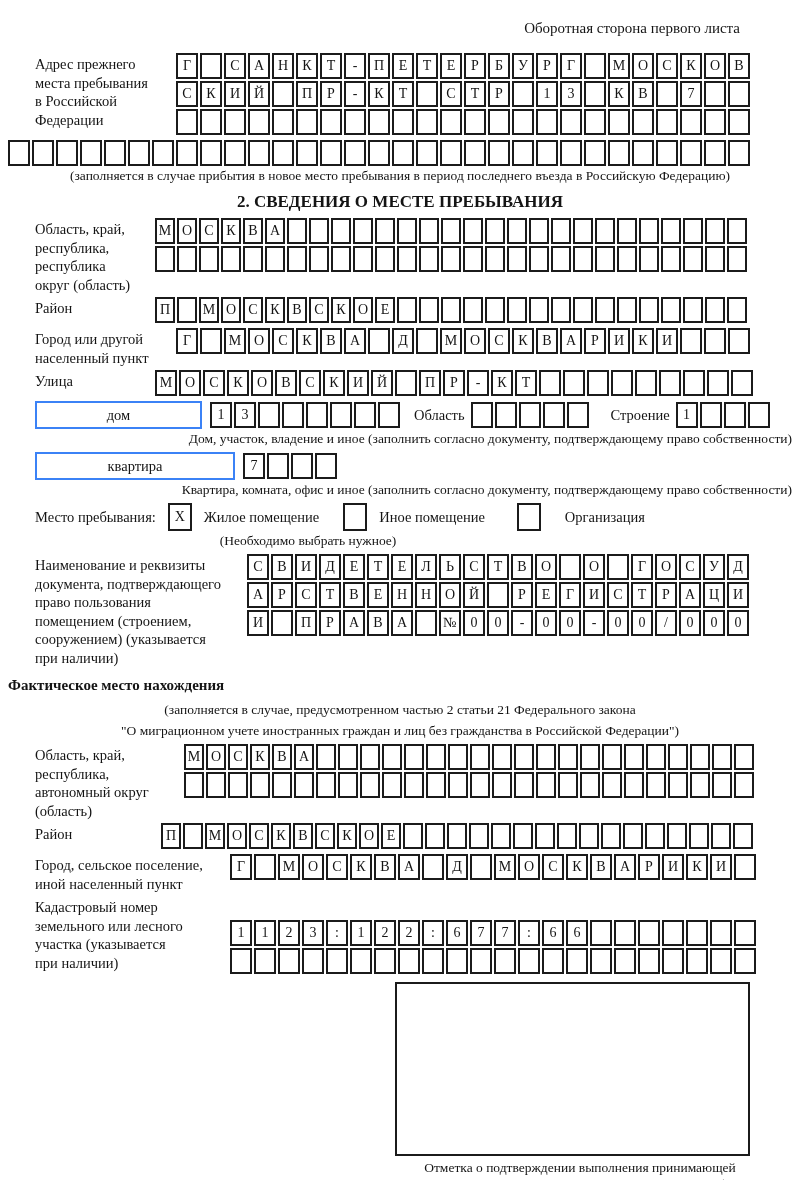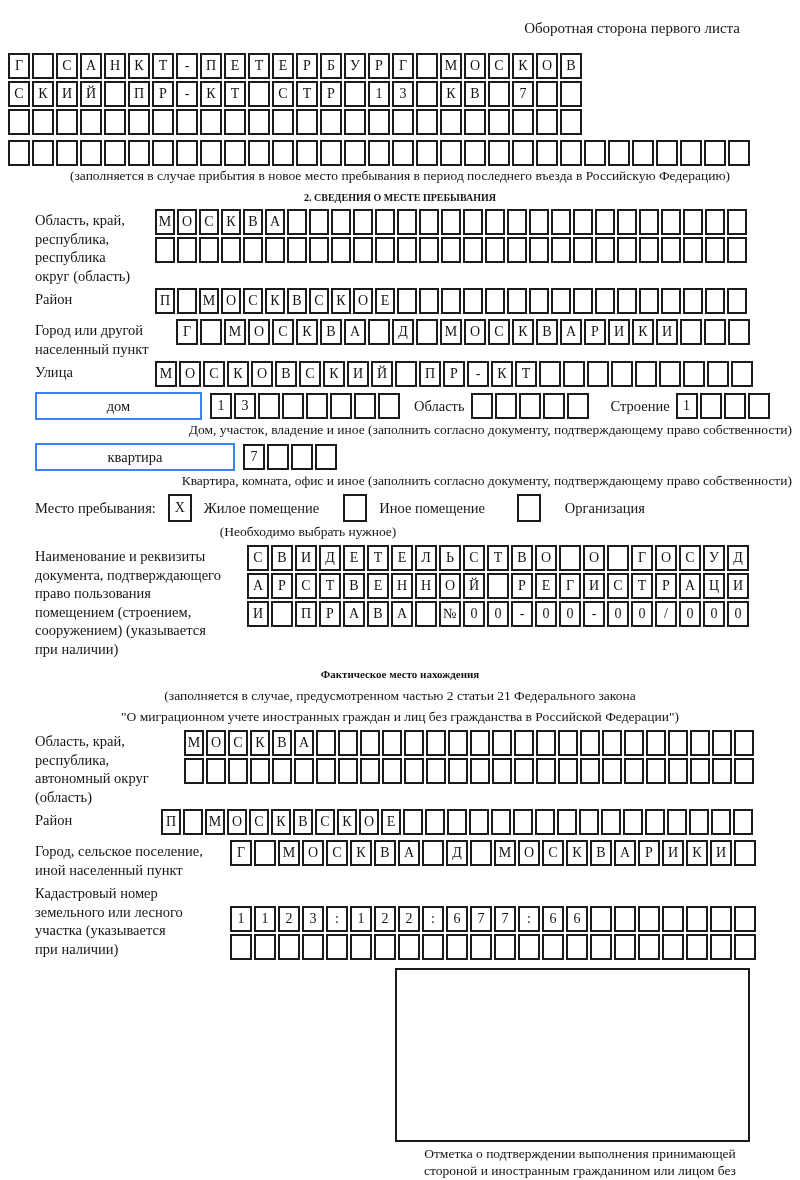--- a/index.html
+++ b/index.html
@@ -36,22 +36,22 @@
   .w-fraion { width:153px; }
   .w-fgorod { width:222px; }
   .w-kad    { width:222px; }
 
   .fullrow { margin-left:0; margin-bottom:2px; }
 
   .note { font-size:13.5px; margin:2px 0 5px 0;text-align:right; }
   .note-c { text-align:center; margin-left:0; }
   .note-l { margin-left:27px; }
 
-  .h2 { text-align:center; font-weight:bold; font-size:10px; margin:8px 0 6px 0; }
-  .h3 { text-align:center; font-weight:bold; font-size:11px; margin:10px 0 8px 0; }
+  .h2 { text-align:center; font-weight:bold; font-size:17px; margin:8px 0 6px 0; }
+  .h3 { text-align:left; font-weight:bold; font-size:15px; margin:10px 0 8px 0; }
 
   .inline-row { display:flex; align-items:center; margin-left:27px; margin-bottom:2px; height:28px; }
   .widebox { border:2px solid #3b82f6; height:24px; display:flex; align-items:center; justify-content:center; font-size:14.5px; }
   .wb-dom { width:163px; margin-right:8px; }
   .wb-kv  { width:196px; margin-right:8px; }
   .mini-label { font-size:14.5px; margin:0 6px 0 12px; }
 
   .cbox {
     flex:none; width:20px; height:24px; border:2px solid #1b1b1b; margin:0 4px;
     display:flex; align-items:center; justify-content:center; font-size:14px; background:#fff;
@@ -62,20 +62,26 @@
   .stamp-caption { margin-left:372px; width:400px; text-align:center; font-size:13.5px; line-height:16.5px; margin-top:4px; }
 </style>
 </head>
 <body>
 
 <div class="page">
 
   <div class="header-note">Оборотная сторона первого листа</div>
 
   <div class="field">
+    <div class="flabel w-prev">
+      <div>Адрес прежнего</div>
+      <div>места пребывания</div>
+      <div>в Российской</div>
+      <div>Федерации</div>
+    </div>
     <div class="rows">
       <div class="boxrow">
           <span class="cell">Г</span>
           <span class="cell"></span>
           <span class="cell">С</span>
           <span class="cell">А</span>
           <span class="cell">Н</span>
           <span class="cell">К</span>
           <span class="cell">Т</span>
           <span class="cell">-</span>

